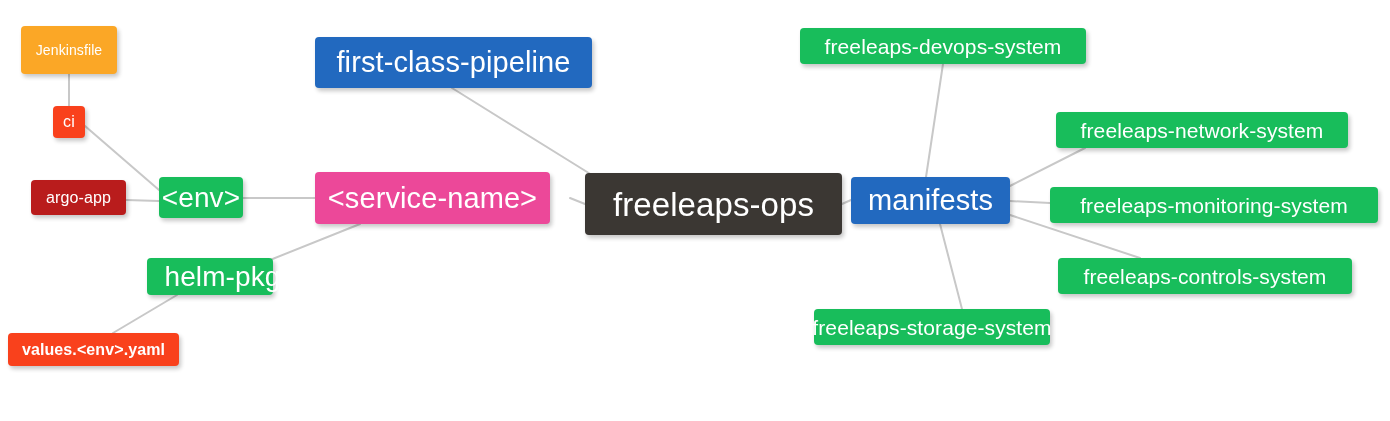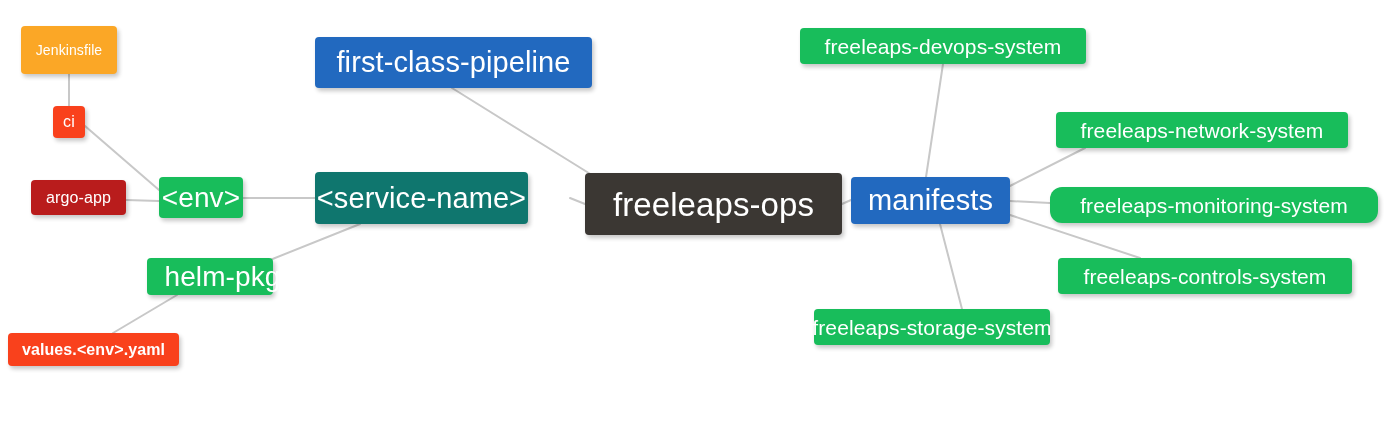--- a/index.html
+++ b/index.html
@@ -77,21 +77,21 @@
       <line x1="1010" y1="186" x2="1085" y2="148" stroke="#c8c8c8" stroke-width="2" stroke-linecap="round"></line>
       <line x1="1010" y1="201" x2="1050" y2="203" stroke="#c8c8c8" stroke-width="2" stroke-linecap="round"></line>
       <line x1="1010" y1="215" x2="1140" y2="258" stroke="#c8c8c8" stroke-width="2" stroke-linecap="round"></line>
       <line x1="940" y1="224" x2="962" y2="309" stroke="#c8c8c8" stroke-width="2" stroke-linecap="round"></line>
     </svg>
 
   <div id="node-layer">
       <div class="mm-node theme-root size-root" style="left: 585px; top: 173px; width: 257px; height: 62px; background: rgb(59, 55, 51);">
         <span class="mm-label">freeleaps-ops</span>
       </div>
-      <div class="mm-node theme-blue size-major" style="left: 315px; top: 172px; width: 213px; height: 52px; background: #0f766e;">
+      <div class="mm-node theme-blue size-major" style="left: 315px; top: 172px; width: 235px; height: 52px; background: #ec4899;">
         <span class="mm-label">&lt;service-name&gt;</span>
       </div>
       <div class="mm-node theme-blue size-major" style="left: 315px; top: 37px; width: 277px; height: 51px; background: rgb(34, 105, 191);">
         <span class="mm-label">first-class-pipeline</span>
       </div>
       <div class="mm-node theme-blue size-major" style="left: 851px; top: 177px; width: 159px; height: 47px; background: rgb(34, 105, 191);">
         <span class="mm-label">manifests</span>
       </div>
       <div class="mm-node theme-green size-mid" style="left: 159px; top: 177px; width: 84px; height: 41px; background: rgb(24, 189, 91);">
         <span class="mm-label">&lt;env&gt;</span>
@@ -110,21 +110,21 @@
       </div>
       <div class="mm-node theme-red size-small" style="left: 8px; top: 333px; width: 171px; height: 33px; background: rgb(249, 65, 28); font-weight: bold;">
         <span class="mm-label">values.&lt;env&gt;.yaml</span>
       </div>
       <div class="mm-node theme-green size-leaf" style="left: 800px; top: 28px; width: 286px; height: 36px; background: rgb(24, 189, 91);">
         <span class="mm-label">freeleaps-devops-system</span>
       </div>
       <div class="mm-node theme-green size-leaf" style="left: 1056px; top: 112px; width: 292px; height: 36px; background: rgb(24, 189, 91);">
         <span class="mm-label">freeleaps-network-system</span>
       </div>
-      <div class="mm-node theme-green size-leaf" style="left: 1050px; top: 187px; width: 328px; height: 36px; background: rgb(24, 189, 91); border-radius: 12px;">
+      <div class="mm-node theme-green size-leaf" style="left: 1050px; top: 187px; width: 328px; height: 36px; background: rgb(24, 189, 91);">
         <span class="mm-label">freeleaps-monitoring-system</span>
       </div>
       <div class="mm-node theme-green size-leaf" style="left: 1058px; top: 258px; width: 294px; height: 36px; background: rgb(24, 189, 91);">
         <span class="mm-label">freeleaps-controls-system</span>
       </div>
       <div class="mm-node theme-green size-leaf" style="left: 814px; top: 309px; width: 236px; height: 36px; background: rgb(24, 189, 91);">
         <span class="mm-label">freeleaps-storage-system</span>
       </div>
     </div>
 

